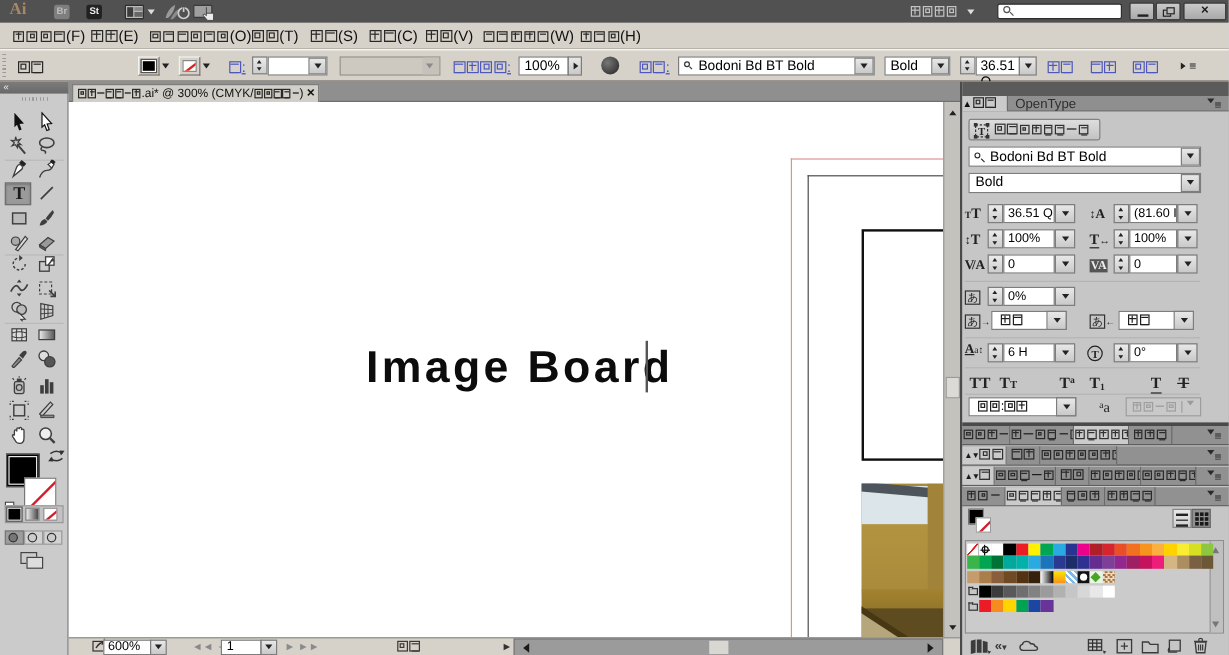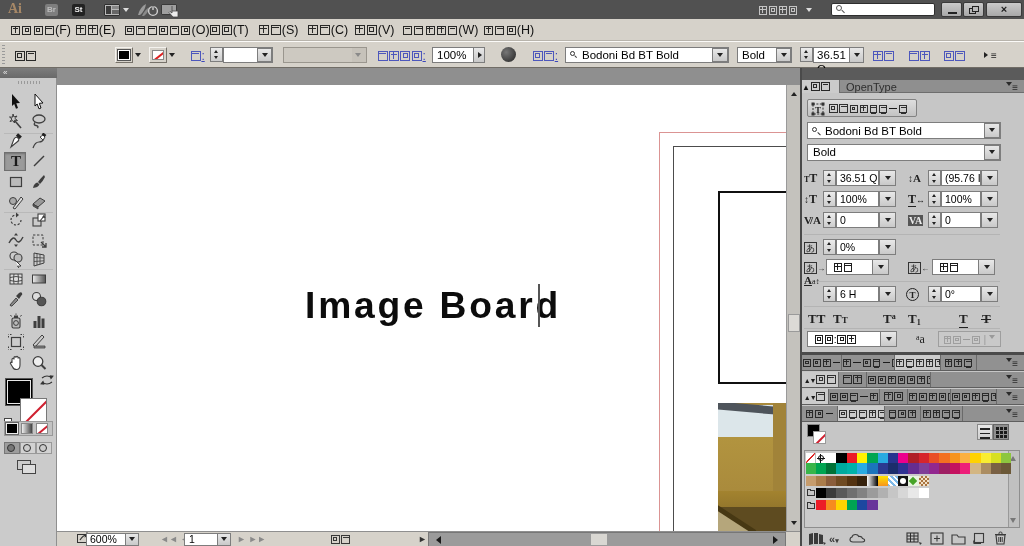--- a/index.html
+++ b/index.html
@@ -155,20 +155,23 @@
   <div class="combo-btn" style="left:849px;top:5px;height:16px;width:15px"><span class="arr-d" style="margin-top:5px"></span></div>
   <div class="abs lnk" style="left:872px;top:7px"><i class="cj v0"></i><i class="cj v1"></i></div>
   <div class="abs lnk" style="left:908px;top:7px"><i class="cj v1"></i><i class="cj v0"></i></div>
   <div class="abs lnk" style="left:943px;top:7px"><i class="cj v2"></i><i class="cj v1"></i></div>
   <div class="abs" style="left:984px;top:10px;width:0;height:0;border:3px solid transparent;border-left:4.5px solid #222"></div>
       <div class="abs" style="left:991px;top:8px;font-size:10px;color:#222">≡</div>
 </div>
 
 <div id="work" class="abs">
 
+  <div id="tabrow" class="abs">
+    <div id="dtab"><i class="cj v2 kn"></i><i class="cj v0 kn"></i><i class="cjd"></i><i class="cj v1 kn"></i><i class="cj v1 kn"></i><i class="cjd"></i><i class="cj v0 kn"></i>.ai* @ 300% (CMYK/<i class="cj v2 kn"></i><i class="cj v2 kn"></i><i class="cj v1 kn"></i><i class="cj v1 kn"></i><i class="cjd"></i>)&nbsp;<span style="font-size:11.5px;font-weight:bold">×</span></div>
+  </div>
 
   <div id="canvas" class="abs">
 
     <div class="abs" style="left:602px;top:47px;width:200px;height:400px;border-left:1px solid #db9493;border-top:1px solid #db9493"></div>
 
     <div class="abs" style="left:616px;top:61px;width:200px;height:386px;border-left:1px solid #4c4c4c;border-top:1px solid #4c4c4c"></div>
 
     <div class="abs" style="left:661px;top:106px;width:80px;height:193px;border:2px solid #101010;background:#fff"></div>
 
     <div class="abs" style="left:661px;top:318px;width:68px;height:128px;background:#a98a3c;overflow:hidden">
@@ -394,21 +397,21 @@
         </div>
 <div class="combo-btn" style="left:182px;top:55px;height:15px;width:16px"><span class="arr-d" style="margin-top:4px"></span></div>
 <div class="abs fld" style="left:5px;top:76px;width:194px;height:17px;font-size:11.5px;line-height:15px;padding-left:5px">Bold</div>
 <div class="combo-btn" style="left:182px;top:77px;height:15px;width:16px"><span class="arr-d" style="margin-top:4px"></span></div>
 <div class="picon" style="left:2px;top:103px"><span style="font-size:8px;font-weight:bold">T</span><span style="font-size:12px;font-weight:bold">T</span></div>
 <div class="abs step" style="left:21px;top:102px;height:16px"></div>
 <div class="abs fld" style="left:34px;top:102px;width:43px;height:16px;font-size:10.5px;line-height:14px;padding-left:3px;white-space:nowrap">36.51 Q</div>
 <div class="combo-btn" style="left:77px;top:102px;height:16px;width:17px"><span class="arr-d" style="margin-top:4.5px"></span></div>
 <div class="picon" style="left:106px;top:103px"><span style="font-size:10px">↕</span><span style="font-size:11px;font-weight:bold">A</span></div>
 <div class="abs step" style="left:126px;top:102px;height:16px"></div>
-<div class="abs fld" style="left:139px;top:102px;width:40px;height:16px;font-size:10.5px;line-height:14px;padding-left:3px;white-space:nowrap">(95.76 I</div>
+<div class="abs fld" style="left:139px;top:102px;width:40px;height:16px;font-size:10.5px;line-height:14px;padding-left:3px;white-space:nowrap">(81.60 I</div>
 <div class="combo-btn" style="left:179px;top:102px;height:16px;width:17px"><span class="arr-d" style="margin-top:4.5px"></span></div>
 <div class="picon" style="left:2px;top:124px"><span style="font-size:10px">↕</span><span style="font-size:12px;font-weight:bold">T</span></div>
 <div class="abs step" style="left:21px;top:123px;height:16px"></div>
 <div class="abs fld" style="left:34px;top:123px;width:43px;height:16px;font-size:10.5px;line-height:14px;padding-left:3px;white-space:nowrap">100%</div>
 <div class="combo-btn" style="left:77px;top:123px;height:16px;width:17px"><span class="arr-d" style="margin-top:4.5px"></span></div>
 <div class="picon" style="left:106px;top:124px"><span style="font-size:12px;font-weight:bold;border-bottom:1px solid #222">T</span><span style="font-size:9px">↔</span></div>
 <div class="abs step" style="left:126px;top:123px;height:16px"></div>
 <div class="abs fld" style="left:139px;top:123px;width:40px;height:16px;font-size:10.5px;line-height:14px;padding-left:3px;white-space:nowrap">100%</div>
 <div class="combo-btn" style="left:179px;top:123px;height:16px;width:17px"><span class="arr-d" style="margin-top:4.5px"></span></div>
 <div class="picon" style="left:2px;top:145px"><span style="font-size:11px;font-weight:bold">V<span style="margin-left:-2px">/A</span></span></div>
@@ -426,21 +429,21 @@
 <div class="picon" style="left:2px;top:172px"><span style="font-size:9px;border:1px solid #333;padding:0 1px">あ</span></div>
 <div class="abs step" style="left:21px;top:171px;height:16px"></div>
 <div class="abs fld" style="left:34px;top:171px;width:43px;height:16px;font-size:10.5px;line-height:14px;padding-left:3px;white-space:nowrap">0%</div>
 <div class="combo-btn" style="left:77px;top:171px;height:16px;width:17px"><span class="arr-d" style="margin-top:4.5px"></span></div>
 <div class="picon" style="left:2px;top:192px"><span style="font-size:9px;border:1px solid #333;padding:0 1px">あ</span><span style="font-size:8px">→</span></div>
 <div class="abs fld" style="left:24px;top:191px;width:63px;height:16px;font-size:10.5px;line-height:14px;padding-left:3px;white-space:nowrap">&nbsp;<i class="cj v0"></i><i class="cj v1"></i></div>
 <div class="combo-btn" style="left:70px;top:191px;height:16px;width:17px"><span class="arr-d" style="margin-top:4.5px"></span></div>
 <div class="picon" style="left:106px;top:192px"><span style="font-size:9px;border:1px solid #333;padding:0 1px">あ</span><span style="font-size:8px">←</span></div>
 <div class="abs fld" style="left:130px;top:191px;width:63px;height:16px;font-size:10.5px;line-height:14px;padding-left:3px;white-space:nowrap">&nbsp;<i class="cj v0"></i><i class="cj v1"></i></div>
 <div class="combo-btn" style="left:176px;top:191px;height:16px;width:17px"><span class="arr-d" style="margin-top:4.5px"></span></div>
-<div class="picon" style="left:2px;top:205px"><span style="font-size:11px;font-weight:bold;text-decoration:underline">A</span><span style="font-size:8px">a↕</span></div>
+<div class="picon" style="left:2px;top:215px"><span style="font-size:11px;font-weight:bold;text-decoration:underline">A</span><span style="font-size:8px">a↕</span></div>
 <div class="abs step" style="left:21px;top:218px;height:16px"></div>
 <div class="abs fld" style="left:34px;top:218px;width:43px;height:16px;font-size:10.5px;line-height:14px;padding-left:3px;white-space:nowrap">6 H</div>
 <div class="combo-btn" style="left:77px;top:218px;height:16px;width:17px"><span class="arr-d" style="margin-top:4.5px"></span></div>
 <div class="picon" style="left:104px;top:219px"><span style="display:inline-block;width:13px;height:13px;border:1.2px solid #222;border-radius:50%;font-size:9px;font-weight:bold;text-align:center;line-height:12px;font-family:Liberation Serif,serif">T</span></div>
 <div class="abs step" style="left:126px;top:218px;height:16px"></div>
 <div class="abs fld" style="left:139px;top:218px;width:40px;height:16px;font-size:10.5px;line-height:14px;padding-left:3px;white-space:nowrap">0°</div>
 <div class="combo-btn" style="left:179px;top:218px;height:16px;width:17px"><span class="arr-d" style="margin-top:4.5px"></span></div>
 <div class="abs" style="left:6px;top:243px;font-family:'Liberation Serif',serif;font-weight:bold;color:#222;font-size:13px">TT</div>
 <div class="abs" style="left:31px;top:243px;font-family:'Liberation Serif',serif;font-weight:bold;color:#222;font-size:13px">T<span style="font-size:9px">T</span></div>
 <div class="abs" style="left:81px;top:243px;font-family:'Liberation Serif',serif;font-weight:bold;color:#222;font-size:13px">T<span style="font-size:8px;vertical-align:4px">a</span></div>

